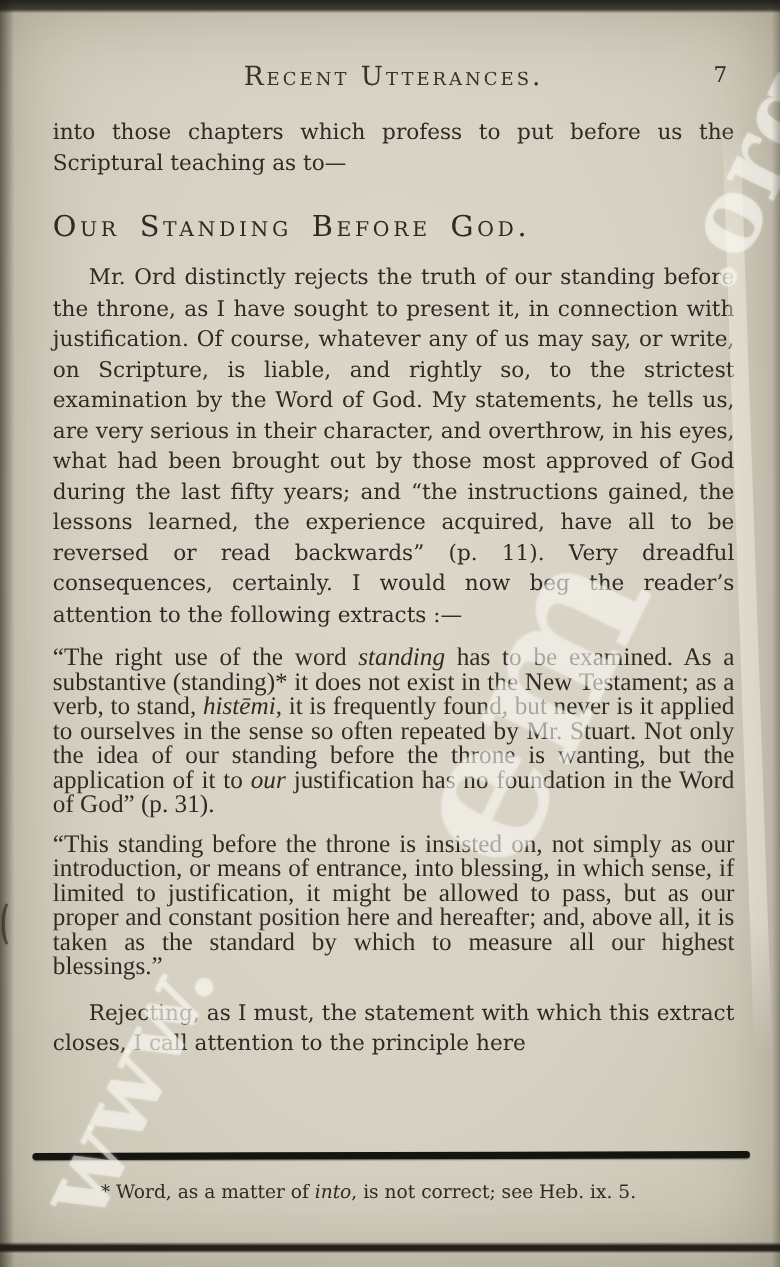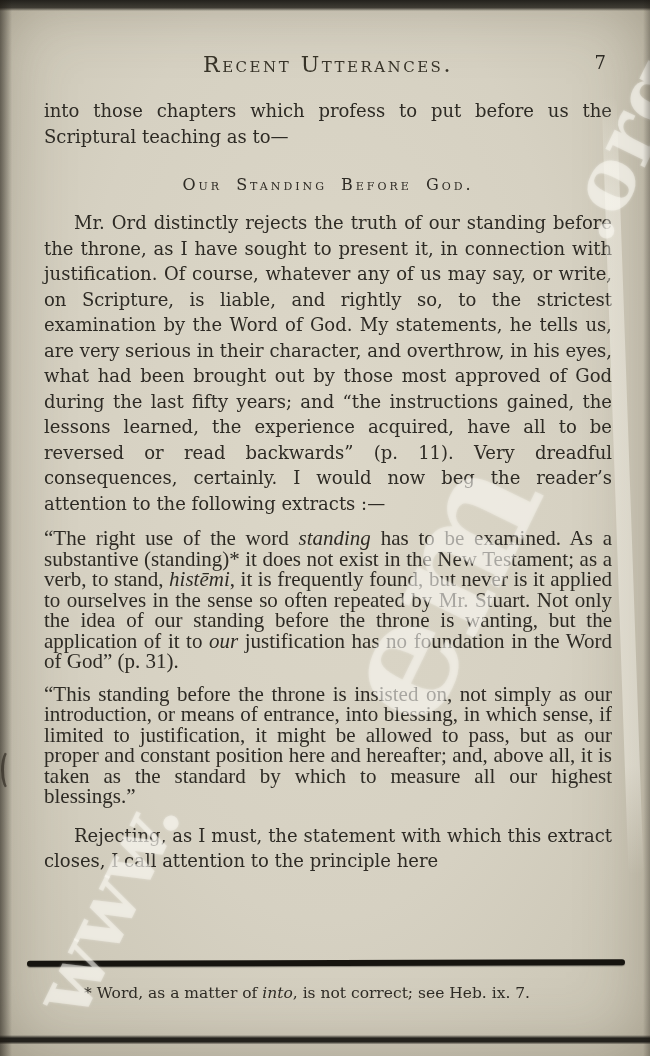--- a/index.html
+++ b/index.html
@@ -26,21 +26,21 @@
   .header { position:relative; height:24px; }
   .running-title { display:block; text-align:center; font-variant:small-caps;
                    letter-spacing:2.5px; font-size:22px; color:#373328; }
   .page-number { position:absolute; right:6px; top:0; font-size:18px; }
 
   .para { margin:0; font-size:18px; line-height:25.5px; text-align:justify; }
   .p-cont   { margin-top:22px; }
   .p-main   { margin-top:16px; text-indent:30px; }
   .p-clause { margin-top:18px; text-indent:30px; }
   .p-close  { margin-top:16px; text-indent:30px; }
-  .heading  { margin:26px 0 0; text-align:center; font-weight:400; font-size:16px;
+  .heading  { margin:26px 0 0; text-align:left; font-weight:400; font-size:24px;
               font-variant:small-caps; letter-spacing:3px; word-spacing:6px; }
   .extract  { margin:12px 0 0; font-size:21px; line-height:20.5px; text-align:justify;font-family:Liberation Serif, serif; }
   .it { font-style:italic; }
 
   .rule { position:absolute; z-index:2; left:27px; right:25px; top:960px; height:6px;
           background:#16140f; border-radius:3px; transform:rotate(-0.15deg);
           box-shadow:0 1px 1px rgba(0,0,0,0.35); }
   .footnote { position:absolute; z-index:1; left:84px; right:40px; top:983px; margin:0;
               font-size:15.5px; line-height:20px; }
 
@@ -80,21 +80,21 @@
 
 
     <p class="extract">“This standing before the throne is insisted on, not simply as our introduction, or means of entrance, into blessing, in which sense, if limited to justification, it might be allowed to pass, but as our proper and constant position here and hereafter; and, above all, it is taken as the standard by which to measure all our highest blessings.”</p>
 
     <p class="para p-close">Rejecting, as I must, the statement with which this extract closes, I call attention to the principle here</p>
 
   </div>
 
   <div class="rule"></div>
 
-  <p class="footnote"><span>* Word, as a matter of </span><span class="it">into</span><span>, is not correct; see Heb. ix. 7.</span></p>
+  <p class="footnote"><span>* Word, as a matter of </span><span class="it">into</span><span>, is not correct; see Heb. ix. 5.</span></p>
 
   <span class="wm wm-top">.org</span>
   <span class="wm wm-mid">em</span>
   <span class="wm wm-bottom">www.</span>
   <div class="wm-streak"></div>
 
   <div class="edge-top"></div>
   <div class="edge-bottom"></div>
   <div class="edge-left"></div>
   <div class="edge-right"></div>

